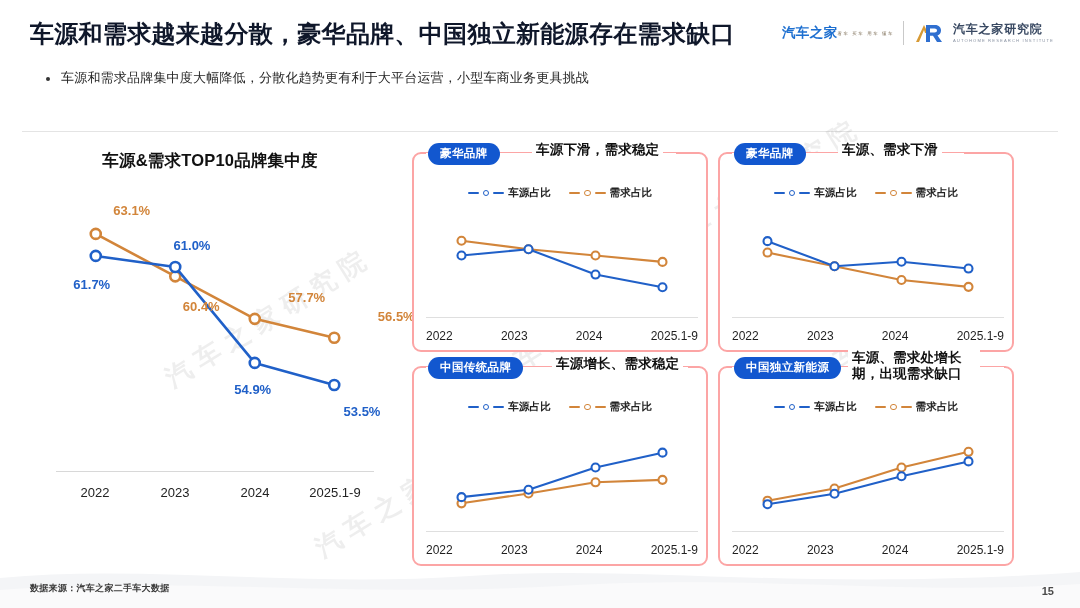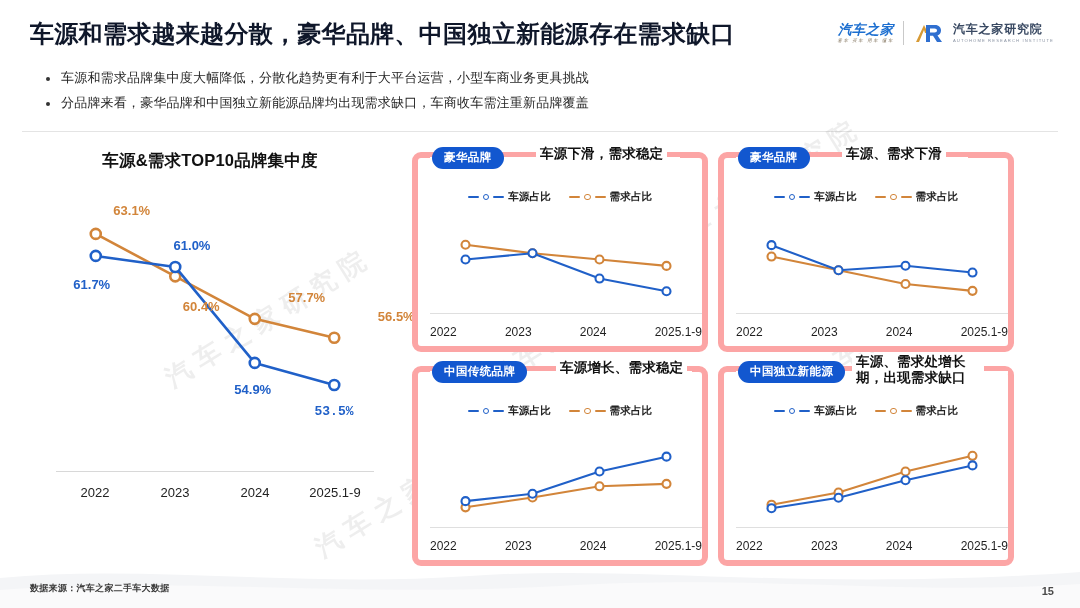--- a/index.html
+++ b/index.html
@@ -28,21 +28,21 @@
   }
 
   .brand-lockup {
     position: absolute;
     right: 26px; top: 18px;
     display: flex;
     align-items: center;
     gap: 9px;
     height: 30px;
   }
-  .brand-a { display: flex; flex-direction: column; align-items: center; justify-content: flex-end; font-style: italic; }
+  .brand-a { display: flex; flex-direction: row; align-items: center; justify-content: flex-end; }
   .brand-a .logo-cn {
     font-size: 13.5px; font-weight: bold; color: #1d6fd0;
     letter-spacing: 0.4px; line-height: 1.05;
   }
   .brand-a .logo-sub {
     font-size: 4.4px; color: #7a6a52; letter-spacing: 1.6px;
     line-height: 1.2; margin-top: 1px; white-space: nowrap;
   }
   .brand-divider { width: 1px; height: 24px; background: #c9c9c9; }
   .brand-b { display: flex; align-items: center; gap: 6px; }
@@ -121,21 +121,21 @@
   .pt-label {
     position: absolute; font-size: 13px; font-weight: bold;
     white-space: nowrap; transform: translate(-50%, -50%);
   }
   .pt-label.blue { color: #2060c8; }
   .pt-label.orange { color: #d2853a; margin-left: 32px; }
 
   
   .card {
     position: absolute;
-    border: 6px solid #fca5a5;
+    border: 2px solid #fca5a5;
     border-radius: 9px;
     background: #fff;
   }
   .card.c1 { left: 412px; top: 152px; width: 296px; height: 200px; }
   .card.c2 { left: 718px; top: 152px; width: 296px; height: 200px; }
   .card.c3 { left: 412px; top: 366px; width: 296px; height: 200px; }
   .card.c4 { left: 718px; top: 366px; width: 296px; height: 200px; }
 
   .card-notch {
     position: absolute; top: -1px; left: 12px;
@@ -227,24 +227,20 @@
           <div class="cn">汽车之家研究院</div>
           <div class="en">AUTOHOME  RESEARCH  INSTITUTE</div>
         </div>
       </div>
     </div>
 
     <div class="bullets">
       <div class="bullet-row">
         <div class="bullet-dot"></div>
         <div class="bullet-text">车源和需求品牌集中度大幅降低，分散化趋势更有利于大平台运营，小型车商业务更具挑战</div>
-      </div>
-      <div class="bullet-row">
-        <div class="bullet-dot"></div>
-        <div class="bullet-text">分品牌来看，豪华品牌和中国独立新能源品牌均出现需求缺口，车商收车需注重新品牌覆盖</div>
       </div>
     </div>
 
     <div class="head-rule"></div>
   </div>
 
   <div class="wm" style="left:150px; top:300px;">汽车之家研究院</div>
   <div class="wm" style="left:470px; top:300px;">汽车之家研究院</div>
   <div class="wm" style="left:790px; top:300px;">汽车之家研究院</div>
   <div class="wm" style="left:300px; top:470px;">汽车之家研究院</div>
@@ -264,21 +260,21 @@
           <path d="M73.75 79.91999999999996 L153.25 90.93333333333334 L232.75 186.9066666666667 L312.25 208.93333333333334" fill="none" stroke="#2060c8" stroke-width="2.6" stroke-linejoin="round" stroke-linecap="round"></path>
           <circle cx="73.75" cy="79.91999999999996" r="5" fill="#ffffff" stroke="#2060c8" stroke-width="2.6"></circle>
           <circle cx="153.25" cy="90.93333333333334" r="5" fill="#ffffff" stroke="#2060c8" stroke-width="2.6"></circle>
           <circle cx="232.75" cy="186.9066666666667" r="5" fill="#ffffff" stroke="#2060c8" stroke-width="2.6"></circle>
           <circle cx="312.25" cy="208.93333333333334" r="5" fill="#ffffff" stroke="#2060c8" stroke-width="2.6"></circle>
         </svg>
       <div id="main-labels">
           <div class="pt-label blue" style="left: 69.75px; top: 107.92px;">61.7%</div>
           <div class="pt-label blue" style="left: 170px; top: 68.9333px;">61.0%</div>
           <div class="pt-label blue" style="left: 230.75px; top: 212.907px;">54.9%</div>
-          <div class="pt-label blue" style="left: 312px; top: 234.933px; font-family: Liberation Mono, monospace;">53.5%</div>
+          <div class="pt-label blue" style="left: 340px; top: 234.933px;">53.5%</div>
           <div class="pt-label orange" style="left: 77.75px; top: 33.8933px;">63.1%</div>
           <div class="pt-label orange" style="left: 147.25px; top: 130.373px;">60.4%</div>
           <div class="pt-label orange" style="left: 252.75px; top: 120.853px;">57.7%</div>
           <div class="pt-label orange" style="left: 342.25px; top: 139.733px;">56.5%</div>
         </div>
       <div class="mc-axis"></div>
       <div class="mc-xlabels" id="main-xlabels">
           <span>2022</span>
           <span>2023</span>
           <span>2024</span>

